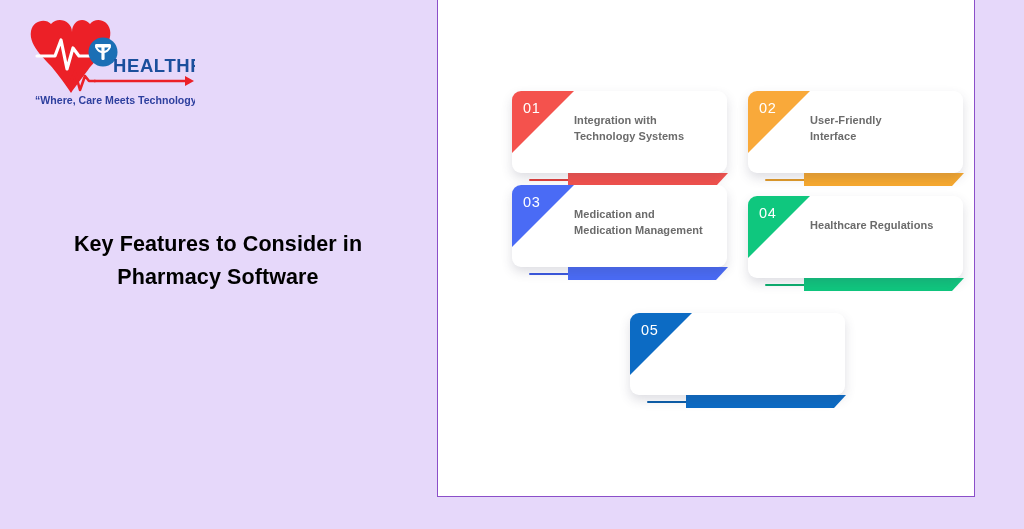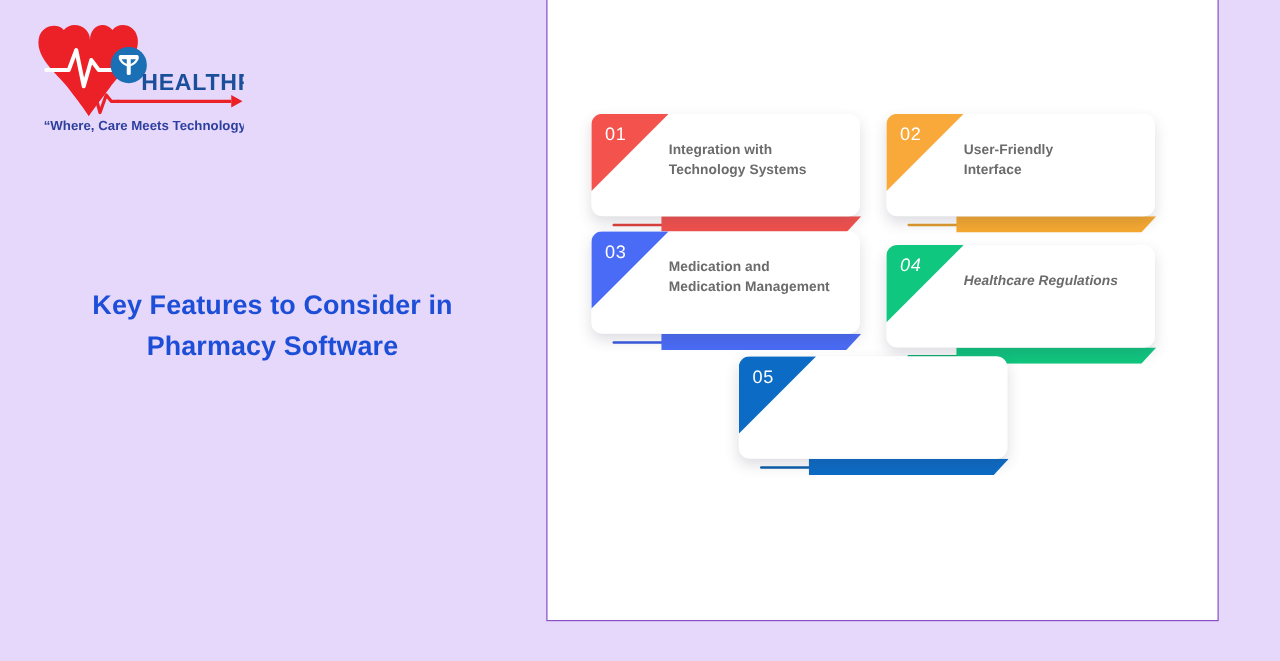--- a/index.html
+++ b/index.html
@@ -14,35 +14,35 @@
   
   #left{position:absolute;left:0;top:0;width:437px;height:529px;}
 
   #logo{position:absolute;left:25px;top:14px;width:170px;height:95px;}
   #logo svg{display:block;}
 
   #headline{
     position:absolute;left:22px;top:228px;width:392px;
     text-align:center;
     font-size:21.5px;font-weight:bold;line-height:1.52;
-    color:#1d4ed8;letter-spacing:.1px;
+    color:#000000;letter-spacing:.1px;
   }
 
   
   #panel{
     position:absolute;left:437px;top:-4px;width:538px;height:501px;
     background:#ffffff;
     border:1.5px solid #8b4fc9;
     box-sizing:border-box;
   }
 
   #cards{position:absolute;left:0;top:0;width:538px;height:501px;}
 
   
-  .card{position:absolute;width:215px;height:82px;}
+  .card{position:absolute;width:215px;height:82px;margin-left:39px;}
 
   .card .body{
     position:absolute;left:0;top:0;width:215px;height:82px;
     background:#fff;border-radius:9px;
     box-shadow:0 5px 11px rgba(60,60,90,.17);
     overflow:hidden;
   }
   .card .corner{
     position:absolute;left:0;top:0;width:62px;height:62px;
   }
@@ -69,22 +69,22 @@
   .card .bar{
     position:absolute;left:56px;bottom:-13px;
     width:160px;height:13px;
   }
   .card .bar svg{display:block;}
 
   
   #card1{left:35px;top:94px;}
   #card2{left:271px;top:94px;}
   #card3{left:35px;top:188px;}
-  #card4{left:271px;top:199px;font-style:italic;}
-  #card5{left:153px;top:288px;}
+  #card4{left:271px;top:199px;}
+  #card5{left:153px;top:316px;}
 </style>
 </head>
 <body style="background: rgb(230, 216, 250);">
 
 <div id="stage">
 
   <div id="left">
 
     <div id="logo">
       <svg width="170" height="95" viewBox="0 0 170 95" xmlns="http://www.w3.org/2000/svg">

